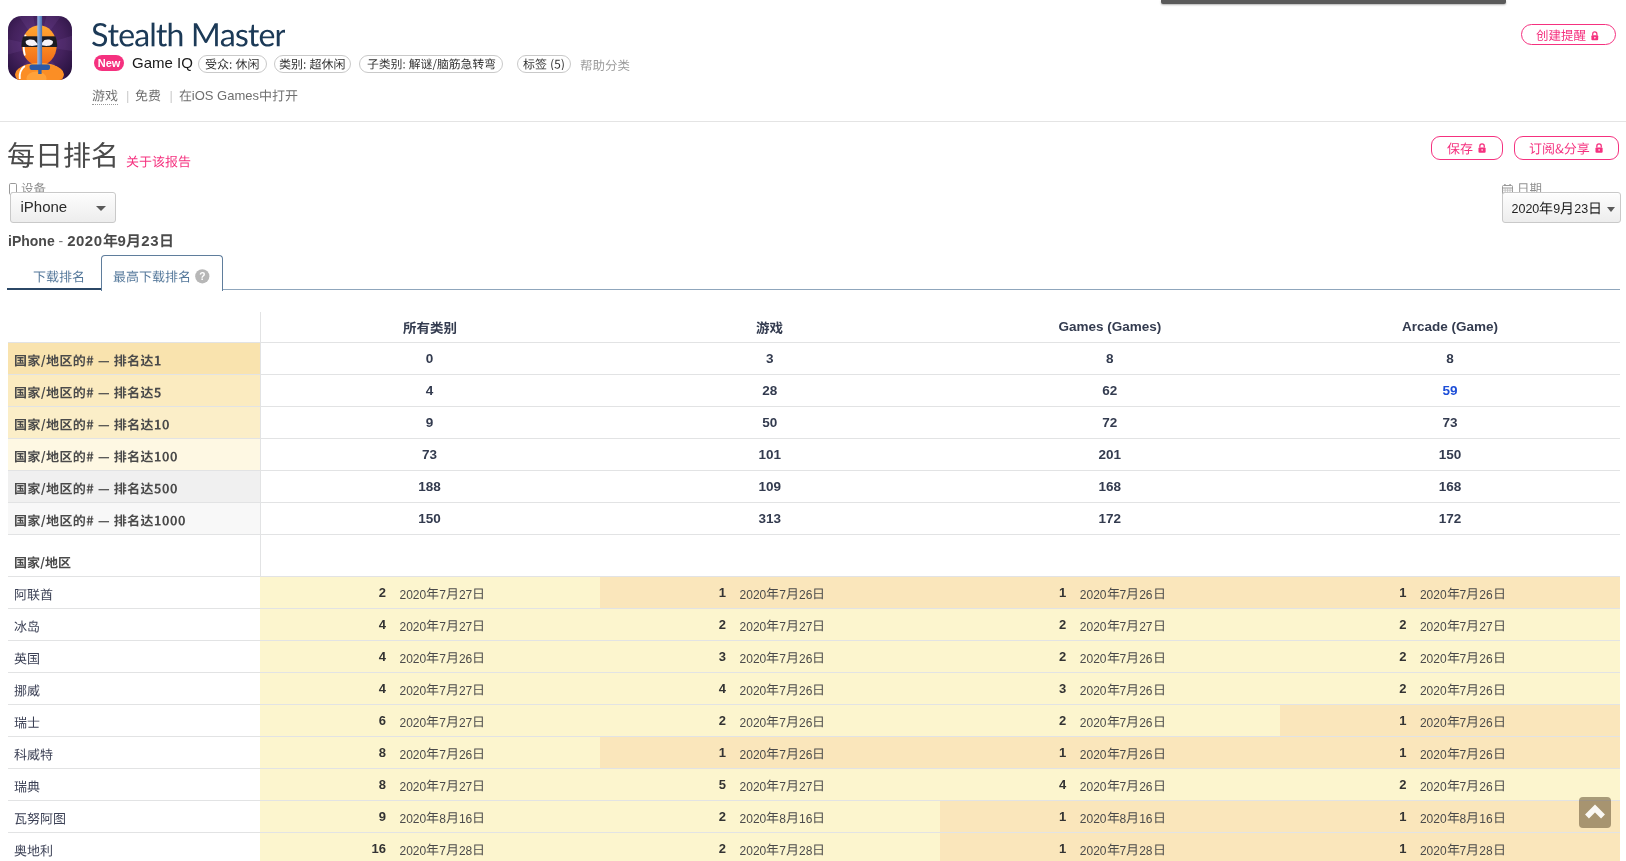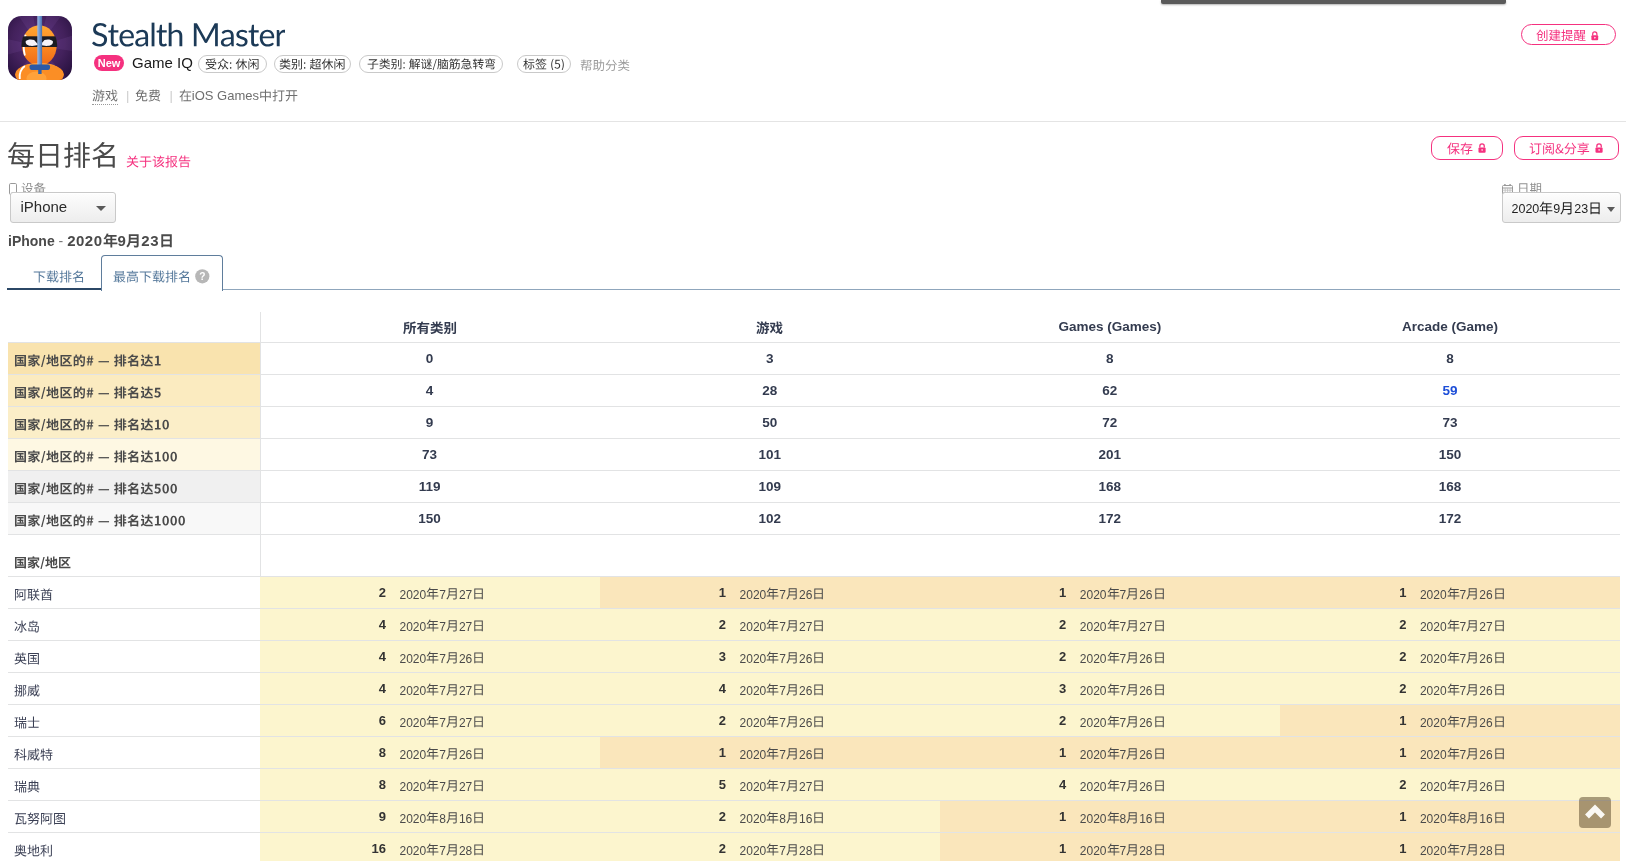--- a/index.html
+++ b/index.html
@@ -526,21 +526,21 @@
         <use href="#b0023" x="5549"></use>
         <use href="#b2014" x="6452"></use>
         <use href="#b6392" x="7674"></use>
         <use href="#b540D" x="8701"></use>
         <use href="#b8FBE" x="9728"></use>
         <use href="#b0035" x="10755"></use>
         <use href="#b0030" x="11372"></use>
         <use href="#b0030" x="11989"></use>
       </g>
     </svg></div>
-<div style="left:259.5px;top:478.5px;width:340.1px;text-align:center;font-size:13.5px;font-weight:bold;color:#333B4F" class="a">119</div>
+<div style="left:259.5px;top:478.5px;width:340.1px;text-align:center;font-size:13.5px;font-weight:bold;color:#333B4F" class="a">188</div>
 <div style="left:599.6px;top:478.5px;width:340.1px;text-align:center;font-size:13.5px;font-weight:bold;color:#333B4F" class="a">109</div>
 <div style="left:939.8px;top:478.5px;width:340.1px;text-align:center;font-size:13.5px;font-weight:bold;color:#333B4F" class="a">168</div>
 <div style="left:1279.9px;top:478.5px;width:340.1px;text-align:center;font-size:13.5px;font-weight:bold;color:#333B4F" class="a">168</div>
 <div style="left:8px;top:470px;width:1612px;height:1px;background:#E2E3E4" class="a"></div>
 <div style="left:8px;top:502.5px;width:251.5px;height:31px;background:#F8F8F8" class="a"></div>
 <div class="a" style="left:14px;top:511.5px"><svg class="k " width="171.9" height="13.0" viewBox="0 0 13223 1000" style="vertical-align:-1.56px">
       <g transform="translate(0,880) scale(1,-1)" fill="#4A4A4A">
         <use href="#b56FD"></use>
         <use href="#b5BB6" x="1027"></use>
         <use href="#b002F" x="2054"></use>
@@ -552,21 +552,21 @@
         <use href="#b6392" x="7674"></use>
         <use href="#b540D" x="8701"></use>
         <use href="#b8FBE" x="9728"></use>
         <use href="#b0031" x="10755"></use>
         <use href="#b0030" x="11372"></use>
         <use href="#b0030" x="11989"></use>
         <use href="#b0030" x="12606"></use>
       </g>
     </svg></div>
 <div style="left:259.5px;top:510.5px;width:340.1px;text-align:center;font-size:13.5px;font-weight:bold;color:#333B4F" class="a">150</div>
-<div style="left:599.6px;top:510.5px;width:340.1px;text-align:center;font-size:13.5px;font-weight:bold;color:#333B4F" class="a">102</div>
+<div style="left:599.6px;top:510.5px;width:340.1px;text-align:center;font-size:13.5px;font-weight:bold;color:#333B4F" class="a">313</div>
 <div style="left:939.8px;top:510.5px;width:340.1px;text-align:center;font-size:13.5px;font-weight:bold;color:#333B4F" class="a">172</div>
 <div style="left:1279.9px;top:510.5px;width:340.1px;text-align:center;font-size:13.5px;font-weight:bold;color:#333B4F" class="a">172</div>
 <div style="left:8px;top:502px;width:1612px;height:1px;background:#E2E3E4" class="a"></div>
 <div style="left:8px;top:534px;width:1612px;height:1px;background:#E2E3E4" class="a"></div>
 <div class="a" style="left:14px;top:553.5px"><svg class="k " width="57.0" height="13.0" viewBox="0 0 4387 1000" style="vertical-align:-1.56px">
       <g transform="translate(0,880) scale(1,-1)" fill="#4A4A4A">
         <use href="#b56FD"></use>
         <use href="#b5BB6" x="1000"></use>
         <use href="#b002F" x="2000"></use>
         <use href="#b5730" x="2387"></use>

